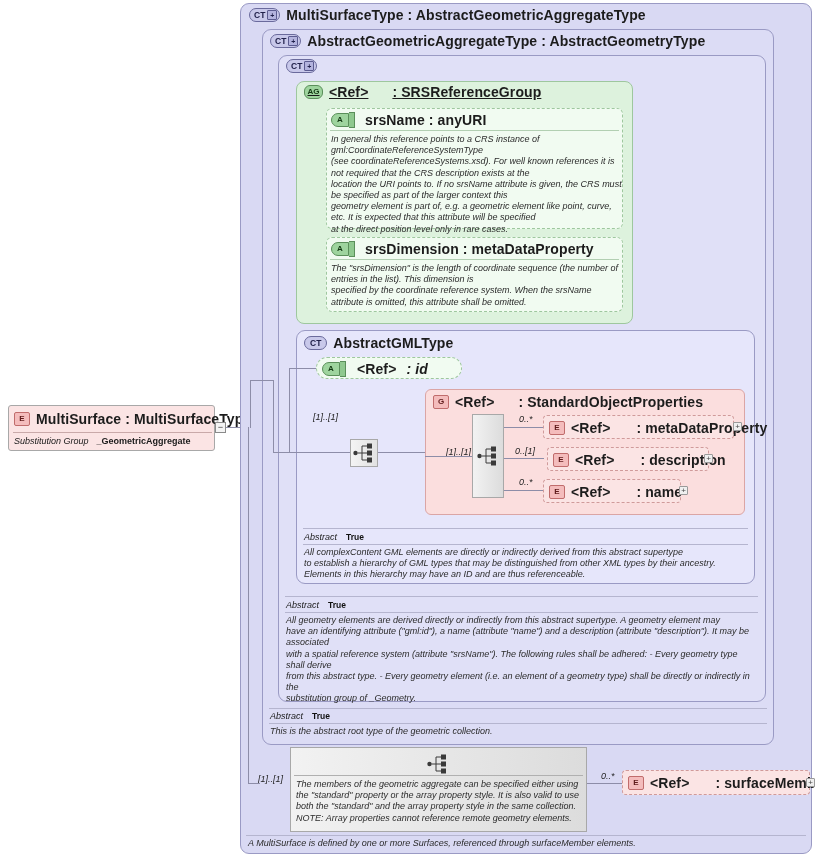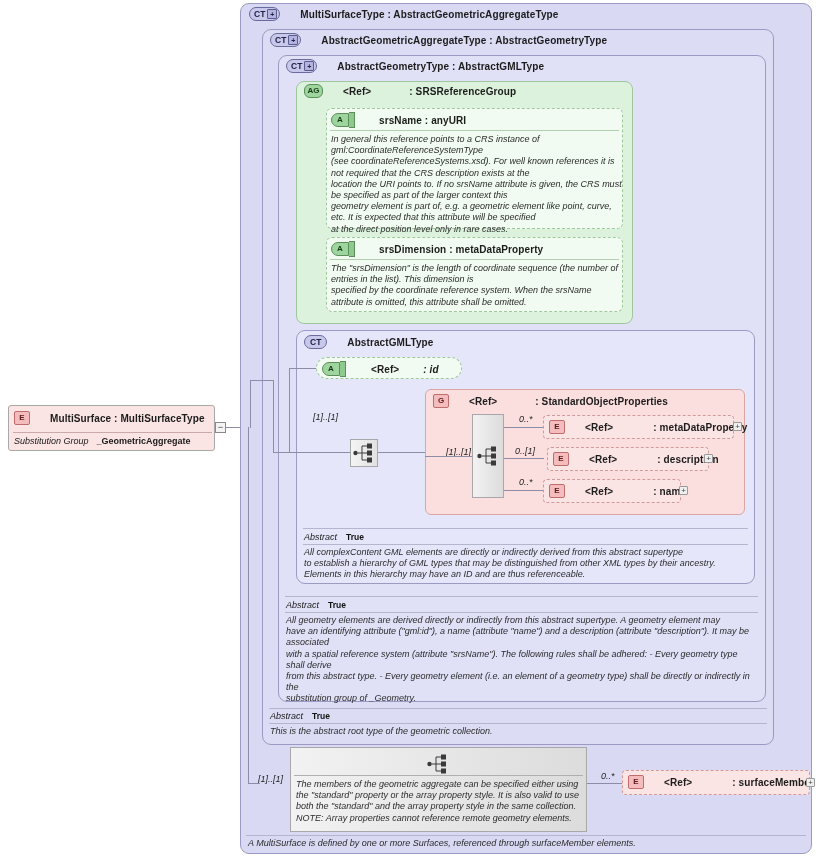--- a/index.html
+++ b/index.html
@@ -46,26 +46,26 @@
   }
   .elembox-solid{
     background:#ffffff;
     border:1px solid #b9b9b9;
     border-radius:3px;
   }
 
   
   .hdr{
     display:flex;align-items:center;
-    gap:20px;
+    gap:6px;
     white-space:nowrap;
     text-align:center;
   }
   .hdr .title{
-    font-size:10px;font-weight:bold;color:#1c1c1c;letter-spacing:0.1px;
+    font-size:14px;font-weight:bold;color:#1c1c1c;letter-spacing:0.1px;
   }
 
   
   .badge{
     display:inline-flex;align-items:center;justify-content:center;
     font-size:8.5px;font-weight:bold;
     line-height:1;
     box-sizing:border-box;
   }
   .badge-ct{
@@ -182,25 +182,24 @@
   </span>
   <span class="title">AbstractGeometricAggregateType : AbstractGeometryType</span>
 </div>
 
 <div class="abs ctbox lvl3" style="left:278px;top:55px;width:488px;height:647px;"></div>
 <div class="hdr abs" style="left:286px;top:59px;">
   <span class="badge badge-ct">
     <span>CT</span>
       <span class="plus">+</span>
   </span>
-  <span class="title">AbstractGeometryType : AbstractGMLType</span>
 </div>
 
 <div class="abs agbox" style="left:296px;top:81px;width:337px;height:243px;"></div>
-<div class="hdr abs" style="left:304px;top:84px;">
+<div class="hdr abs" style="left:304px;top:84px;text-decoration:underline;">
   <span class="badge badge-ag">AG</span>
   <span class="title">&lt;Ref&gt;</span>
   <span class="title" style="margin-left:18px;">: SRSReferenceGroup</span>
 </div>
 
 <div class="abs attrbox" style="left:326px;top:108px;width:297px;height:121px;"></div>
 <div class="hdr abs" style="left:331px;top:112px;">
   <span class="badge-a-wrap">
     <span class="badge badge-a">A</span>
       <span class="sq"></span>

